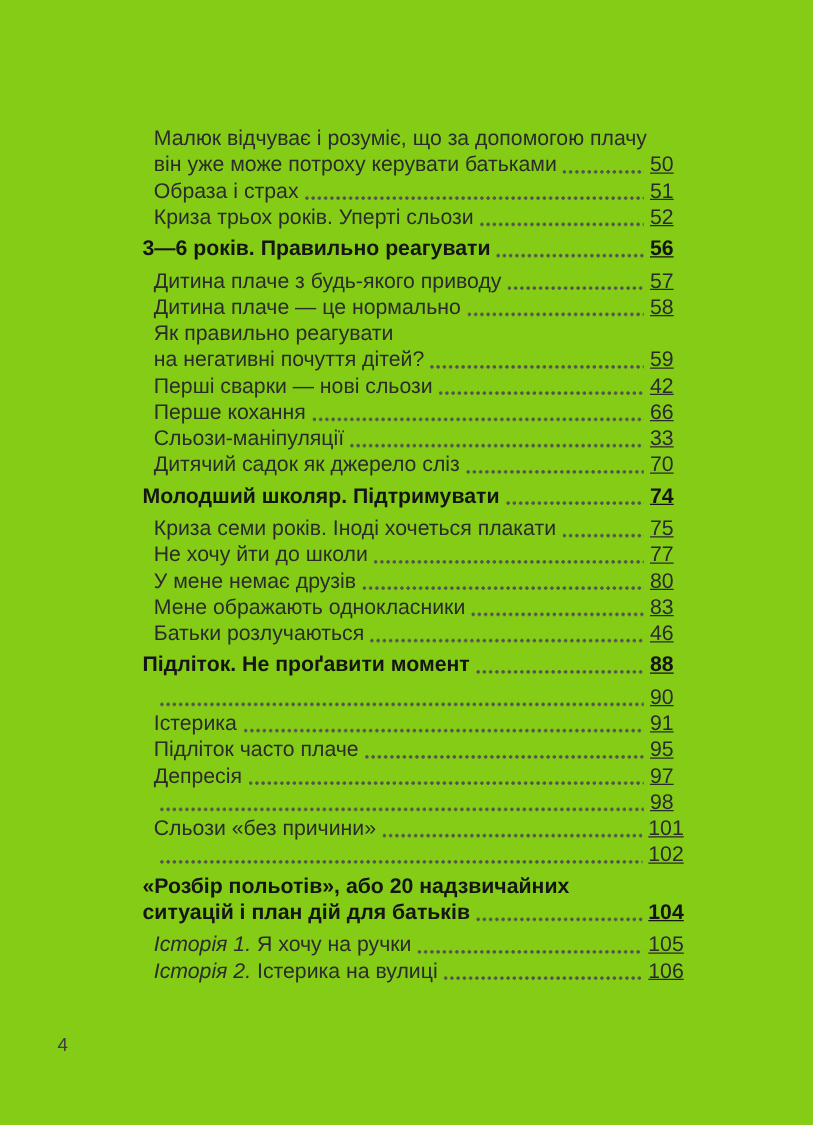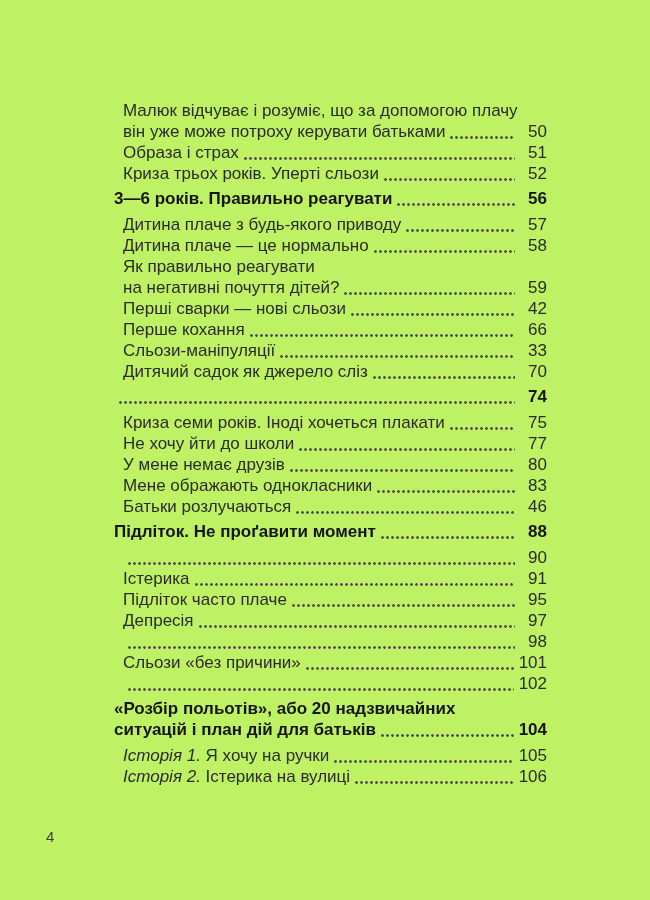--- a/index.html
+++ b/index.html
@@ -1,20 +1,20 @@
 <!DOCTYPE html>
 <html><head>
 <meta charset="utf-8">
 <style>
   html, body { margin: 0; padding: 0; background: #ffffff; }
   .page {
     position: relative;
     width: 650px;
     height: 900px;
-    background: #bef264;
+    background: #84cc16;
     font-family: "Liberation Sans", sans-serif;
     color: #2b2b2b;
     overflow: hidden;
   }
   .toc {
     position: absolute;
     left: 114px;
     top: 100px;
     width: 433px;
   }
@@ -40,21 +40,21 @@
     margin: 0 2px 3px 5px;
     background-image: radial-gradient(circle at 1.5px 1.5px, #515151 1.1px, transparent 1.6px);
     background-size: 5px 3px;
     background-repeat: repeat-x;
     background-position: left bottom;
   }
   .pg {
     flex: 0 0 auto;
     margin-left: 3px;
     min-width: 27px;
-    text-align: right;
+    text-decoration: underline;
   }
   .folio {
     position: absolute;
     left: 46px;
     top: 828px;
     font-size: 15px;
     line-height: 18px;
     color: #3d3d3d;
   }
 </style>
@@ -141,20 +141,21 @@
       </div>
       <div class="entry sub">
         <div class="line">
           <span class="t">Дитячий садок як джерело сліз</span>
           <span class="dots"></span>
           <span class="pg">70</span>
         </div>
       </div>
       <div class="entry section">
         <div class="line">
+          <span class="t">Молодший школяр. Підтримувати</span>
           <span class="dots"></span>
           <span class="pg">74</span>
         </div>
       </div>
       <div class="entry sub">
         <div class="line">
           <span class="t">Криза семи років. Іноді хочеться плакати</span>
           <span class="dots"></span>
           <span class="pg">75</span>
         </div>

